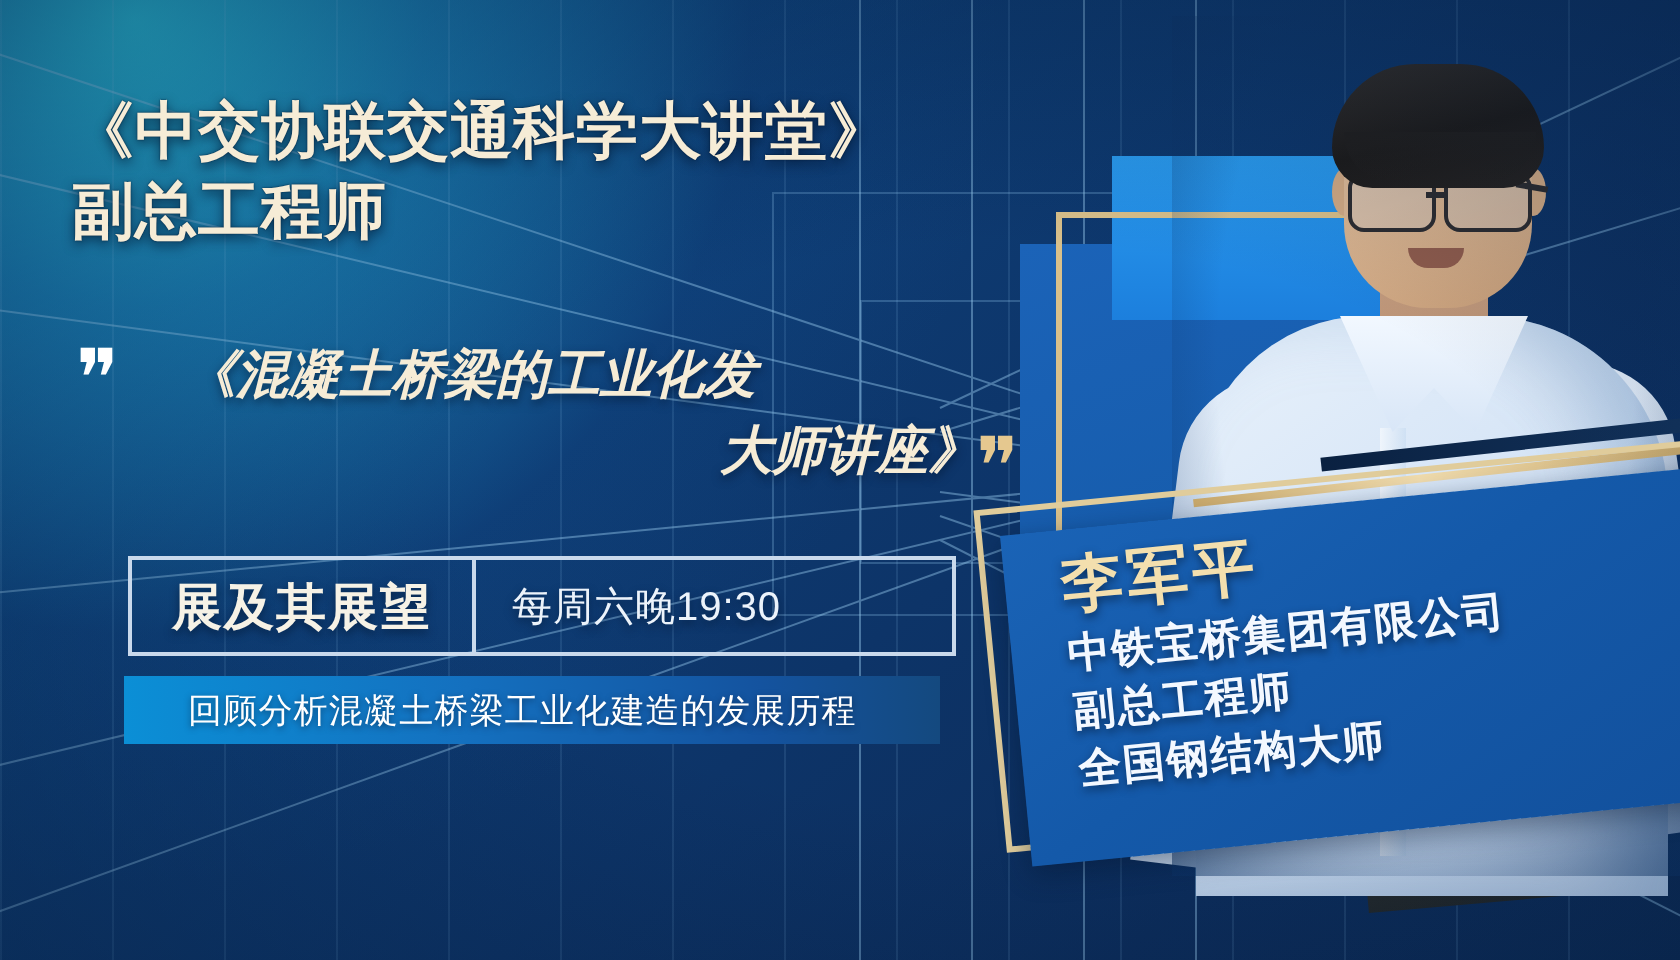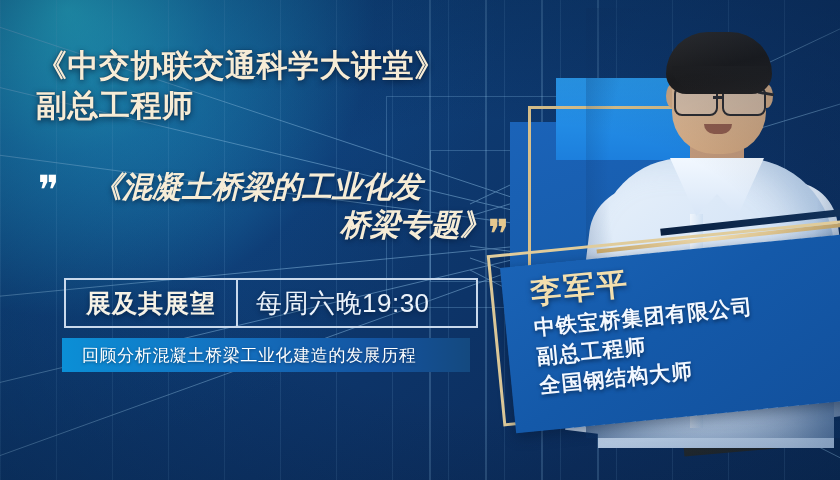--- a/index.html
+++ b/index.html
@@ -96,39 +96,39 @@
     letter-spacing:.5px;
     text-shadow:0 2px 6px rgba(3,22,48,.75),0 0 1px rgba(3,22,48,.9);}
   .title .ln2{display:block;}
 
   .quote-wrap{position:absolute;left:36px;top:168px;width:480px;height:96px;}
   .qmark{position:absolute;font-weight:bold;font-size:40px;line-height:1;
     font-style:italic;letter-spacing:-2px;}
   .qmark.open{left:2px;top:2px;color:#ffffff;}
   .qmark.close{left:452px;top:46px;color:#e5c88f;}
   .quote{position:absolute;left:48px;top:0;width:420px;
-    color:#f6ecd6;font-style:italic;font-weight:bold;font-size:30px;line-height:38px;
+    color:#f6ecd6;font-style:italic;font-weight:bold;font-size:26px;line-height:38px;
     text-align:right;text-shadow:0 2px 5px rgba(3,22,48,.6);}
   .quote .l1{display:block;text-align:left;padding-left:8px;}
   .quote .l2{display:block;text-align:right;padding-right:14px;}
 
   .lecture-box{position:absolute;left:64px;top:278px;width:410px;height:46px;
     border:2px solid #c9d9ec;display:flex;align-items:stretch;}
   .lecture-tag{display:flex;align-items:center;justify-content:center;width:170px;
     color:#f6f2e6;font-weight:bold;font-size:25px;letter-spacing:1px;
     text-shadow:0 2px 4px rgba(3,22,48,.6);}
   .lecture-sep{width:2px;background:#c9d9ec;}
   .lecture-time{display:flex;align-items:center;padding-left:18px;
-    color:#ecf3fb;font-size:26px;letter-spacing:.5px;
+    color:#ecf3fb;font-size:20px;letter-spacing:.5px;
     text-shadow:0 2px 4px rgba(3,22,48,.6);}
 
   .desc-bar{position:absolute;left:62px;top:338px;width:408px;height:34px;
     background:linear-gradient(90deg,#0b8fd6 0%,#1470bf 42%,#14539f 78%,#14497f 100%);
     display:flex;align-items:center;}
-  .desc-text{padding-left:20px;color:#ffffff;font-size:17px;letter-spacing:.6px;
+  .desc-text{padding-left:32px;color:#ffffff;font-size:17px;letter-spacing:.6px;
     text-shadow:0 1px 3px rgba(3,22,48,.55);}
 
   
   .card{position:absolute;left:500px;top:268px;width:360px;height:168px;
     transform:rotate(-5.6deg);transform-origin:left top;}
   .card-frame{position:absolute;left:-12px;top:-14px;width:360px;height:166px;
     border:3px solid #e0cc9b;}
   .card-fill{position:absolute;left:0;top:0;width:360px;height:166px;
     background:linear-gradient(150deg,#1a63b6 0%,#1459a9 45%,#12509c 100%);
     box-shadow:0 4px 14px rgba(4,22,48,.45);}
@@ -206,21 +206,21 @@
 
   <div class="title">
     <span>《中交协联交通科学大讲堂》</span>
     <span class="ln2">副总工程师</span>
   </div>
 
   <div class="quote-wrap">
     <span class="qmark open">❞</span>
     <div class="quote">
       <span class="l1">《混凝土桥梁的工业化发</span>
-      <span class="l2">桥梁专题》</span>
+      <span class="l2">大师讲座》</span>
     </div>
     <span class="qmark close">❞</span>
   </div>
 
   <div class="lecture-box">
     <div class="lecture-tag">展及其展望</div>
     <div class="lecture-sep"></div>
     <div class="lecture-time">每周六晚19:30</div>
   </div>
 

